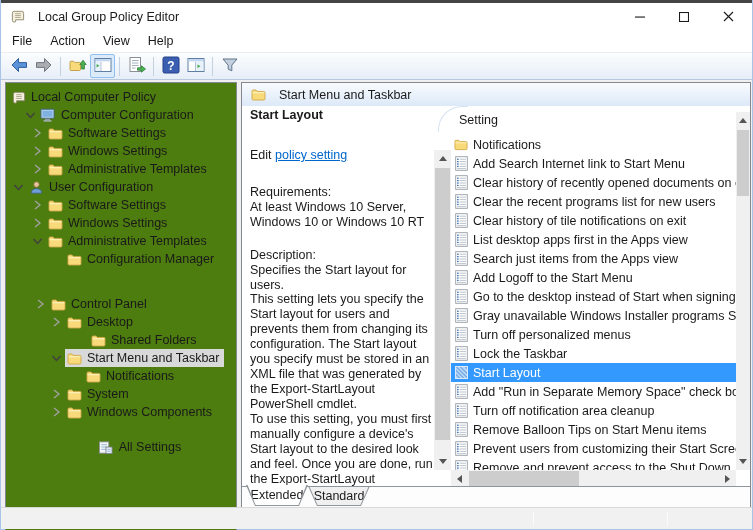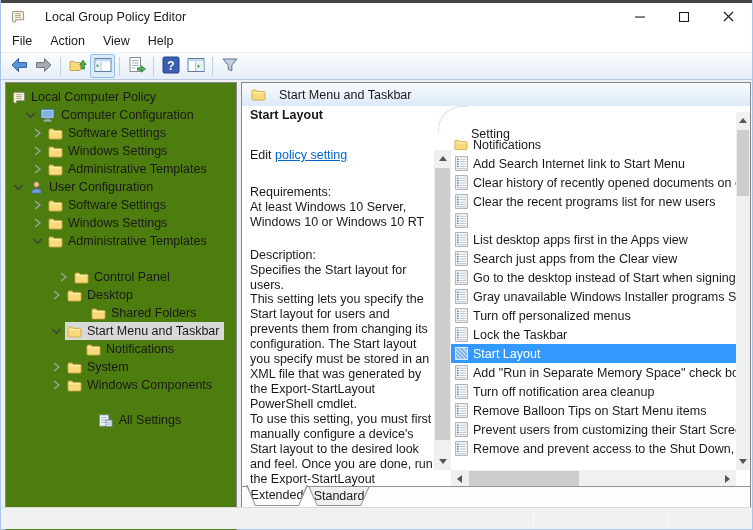--- a/index.html
+++ b/index.html
@@ -6,21 +6,21 @@
   html,body { width:753px; height:530px; }
   body { font-family:"Liberation Sans",sans-serif; font-size:12.5px; color:#1a1a1a; background:#fff; position:relative; overflow:hidden; }
 
   #window { position:absolute; inset:0; background:#fff;
     border-left:1px solid #a8c5e8; border-right:1px solid #a8c5e8; border-bottom:1px solid #a8c5e8; }
   .top-strip { height:3px; background:#454545; }
 
   
   .titlebar { height:27px; display:flex; align-items:center; padding-left:9px; position:relative; background:#fff; }
   .app-icon { width:16px; height:16px; display:inline-flex; }
-  .title-text { margin-left:19px; }
+  .title-text { margin-left:12px; }
   .controls { position:absolute; right:2px; top:0; height:27px; display:flex; }
   .ctrl { width:44px; height:27px; display:flex; align-items:center; justify-content:center; }
 
   
   .menubar { height:22px; display:flex; align-items:center; padding-left:2px; background:#fff;text-align:center; }
   .menu-item { padding:3px 9px; }
 
   
   .toolbar { height:28px; background:linear-gradient(#fbfdfe,#e7eef8); border-top:1px solid #ededed;
     border-bottom:1px solid #b9c9dd; display:flex; align-items:center; padding-left:5px; }
@@ -53,21 +53,21 @@
   .details > div { position:absolute; left:0; width:185px; line-height:15px; }
   .d-title { top:2px; font-weight:bold; }
   .d-edit  { top:42px; }
   .d-edit a { color:var(--link,#0066cc); text-decoration:underline;margin-top:25px; }
   .d-reqlabel { top:79px; }
   .d-reqtext  { top:94px; }
   .d-desclabel { top:142px; }
   .d-descintro { top:157px; }
   .d-body { top:186px; white-space:pre-wrap; }
 
-  .col-header { position:absolute; left:217px; top:44px; width:200px; height:18px;margin-left:12px; }
+  .col-header { position:absolute; left:217px; top:30px; width:200px; height:18px; }
 
   #settings-list { position:absolute; left:209px; top:52px; width:285px; height:335px; overflow:hidden; }
   .list-row { height:19px; display:flex; align-items:center; white-space:nowrap; overflow:hidden; padding-left:3px; }
   .list-row.sel { background:var(--sel,#3399ff); color:#fff; }
   .list-icon { width:14px; height:15px; flex:0 0 14px; display:inline-flex; align-items:center; justify-content:center; margin-right:5px; }
   .dotted-icon { width:13px; height:13px; display:inline-block;
     background:repeating-linear-gradient(45deg,#b5d5f5 0 1.5px,#7fb0e8 1.5px 3px); border:1px solid #ddeafa; }
 
   
   .sb { position:absolute; background:#f0f0f0; }
@@ -346,22 +346,31 @@
               <svg width="15" height="13" viewBox="0 0 15 13">
                 <path d="M1 3.2 Q1 2 2.2 2 H5 L6.3 3.4 H12.8 Q14 3.4 14 4.6 V10.8 Q14 12 12.8 12 H2.2 Q1 12 1 10.8 Z" fill="#f8da7a" stroke="#cfa748" stroke-width="0.9"></path>
                 <path d="M1.6 4.7 H13.4" stroke="#fdf0bd" stroke-width="1.1"></path>
               </svg>
             </span>
             <span class="tree-label">Administrative Templates</span>
           </span>
         </div>
         <div class="tree-row" style="padding-left: 41px;">
           <span class="tree-arrow"></span>
-        </div>
-        <div class="tree-row" style="padding-left: 48px;">
+          <span class="tree-core">
+            <span class="tree-icon">
+              <svg width="15" height="13" viewBox="0 0 15 13">
+                <path d="M1 3.2 Q1 2 2.2 2 H5 L6.3 3.4 H12.8 Q14 3.4 14 4.6 V10.8 Q14 12 12.8 12 H2.2 Q1 12 1 10.8 Z" fill="#f8da7a" stroke="#cfa748" stroke-width="0.9"></path>
+                <path d="M1.6 4.7 H13.4" stroke="#fdf0bd" stroke-width="1.1"></path>
+              </svg>
+            </span>
+            <span class="tree-label">Configuration Manager</span>
+          </span>
+        </div>
+        <div class="tree-row" style="padding-left: 25px; margin-top: 27px;">
           <span class="tree-arrow">
             <svg width="12" height="12" viewBox="0 0 12 12">
               <path d="M4 2 L9 6 L4 10" fill="none" stroke="#a0a0a0" stroke-width="1.4"></path>
             </svg>
           </span>
           <span class="tree-core">
             <span class="tree-icon">
               <svg width="15" height="13" viewBox="0 0 15 13">
                 <path d="M1 3.2 Q1 2 2.2 2 H5 L6.3 3.4 H12.8 Q14 3.4 14 4.6 V10.8 Q14 12 12.8 12 H2.2 Q1 12 1 10.8 Z" fill="#f8da7a" stroke="#cfa748" stroke-width="0.9"></path>
                 <path d="M1.6 4.7 H13.4" stroke="#fdf0bd" stroke-width="1.1"></path>
@@ -562,20 +571,21 @@
             <span class="list-icon">
               <svg width="13" height="15" viewBox="0 0 13 15">
                 <rect x="0.7" y="0.7" width="11.6" height="13.6" fill="#fff" stroke="#959da5" stroke-width="0.9"></rect>
                 <rect x="2" y="2.6" width="1.7" height="1.3" fill="#4a7ab5"></rect>
                 <rect x="2" y="5" width="1.7" height="1.3" fill="#4a7ab5"></rect>
                 <rect x="2" y="7.4" width="1.7" height="1.3" fill="#4a7ab5"></rect>
                 <rect x="2" y="9.8" width="1.7" height="1.3" fill="#4a7ab5"></rect>
                 <path d="M4.6 3.2 H11 M4.6 5.6 H11 M4.6 8 H11 M4.6 10.4 H11 M2 12.6 H11" stroke="#aab4be" stroke-width="0.8"></path>
               </svg>
             </span>
+            <span>Clear history of tile notifications on exit</span>
           </div>
           <div class="list-row">
             <span class="list-icon">
               <svg width="13" height="15" viewBox="0 0 13 15">
                 <rect x="0.7" y="0.7" width="11.6" height="13.6" fill="#fff" stroke="#959da5" stroke-width="0.9"></rect>
                 <rect x="2" y="2.6" width="1.7" height="1.3" fill="#4a7ab5"></rect>
                 <rect x="2" y="5" width="1.7" height="1.3" fill="#4a7ab5"></rect>
                 <rect x="2" y="7.4" width="1.7" height="1.3" fill="#4a7ab5"></rect>
                 <rect x="2" y="9.8" width="1.7" height="1.3" fill="#4a7ab5"></rect>
                 <path d="M4.6 3.2 H11 M4.6 5.6 H11 M4.6 8 H11 M4.6 10.4 H11 M2 12.6 H11" stroke="#aab4be" stroke-width="0.8"></path>
@@ -587,21 +597,34 @@
             <span class="list-icon">
               <svg width="13" height="15" viewBox="0 0 13 15">
                 <rect x="0.7" y="0.7" width="11.6" height="13.6" fill="#fff" stroke="#959da5" stroke-width="0.9"></rect>
                 <rect x="2" y="2.6" width="1.7" height="1.3" fill="#4a7ab5"></rect>
                 <rect x="2" y="5" width="1.7" height="1.3" fill="#4a7ab5"></rect>
                 <rect x="2" y="7.4" width="1.7" height="1.3" fill="#4a7ab5"></rect>
                 <rect x="2" y="9.8" width="1.7" height="1.3" fill="#4a7ab5"></rect>
                 <path d="M4.6 3.2 H11 M4.6 5.6 H11 M4.6 8 H11 M4.6 10.4 H11 M2 12.6 H11" stroke="#aab4be" stroke-width="0.8"></path>
               </svg>
             </span>
-            <span>Search just apps from the Clear view</span>
+            <span>Search just items from the Apps view</span>
+          </div>
+          <div class="list-row">
+            <span class="list-icon">
+              <svg width="13" height="15" viewBox="0 0 13 15">
+                <rect x="0.7" y="0.7" width="11.6" height="13.6" fill="#fff" stroke="#959da5" stroke-width="0.9"></rect>
+                <rect x="2" y="2.6" width="1.7" height="1.3" fill="#4a7ab5"></rect>
+                <rect x="2" y="5" width="1.7" height="1.3" fill="#4a7ab5"></rect>
+                <rect x="2" y="7.4" width="1.7" height="1.3" fill="#4a7ab5"></rect>
+                <rect x="2" y="9.8" width="1.7" height="1.3" fill="#4a7ab5"></rect>
+                <path d="M4.6 3.2 H11 M4.6 5.6 H11 M4.6 8 H11 M4.6 10.4 H11 M2 12.6 H11" stroke="#aab4be" stroke-width="0.8"></path>
+              </svg>
+            </span>
+            <span>Add Logoff to the Start Menu</span>
           </div>
           <div class="list-row">
             <span class="list-icon">
               <svg width="13" height="15" viewBox="0 0 13 15">
                 <rect x="0.7" y="0.7" width="11.6" height="13.6" fill="#fff" stroke="#959da5" stroke-width="0.9"></rect>
                 <rect x="2" y="2.6" width="1.7" height="1.3" fill="#4a7ab5"></rect>
                 <rect x="2" y="5" width="1.7" height="1.3" fill="#4a7ab5"></rect>
                 <rect x="2" y="7.4" width="1.7" height="1.3" fill="#4a7ab5"></rect>
                 <rect x="2" y="9.8" width="1.7" height="1.3" fill="#4a7ab5"></rect>
                 <path d="M4.6 3.2 H11 M4.6 5.6 H11 M4.6 8 H11 M4.6 10.4 H11 M2 12.6 H11" stroke="#aab4be" stroke-width="0.8"></path>

